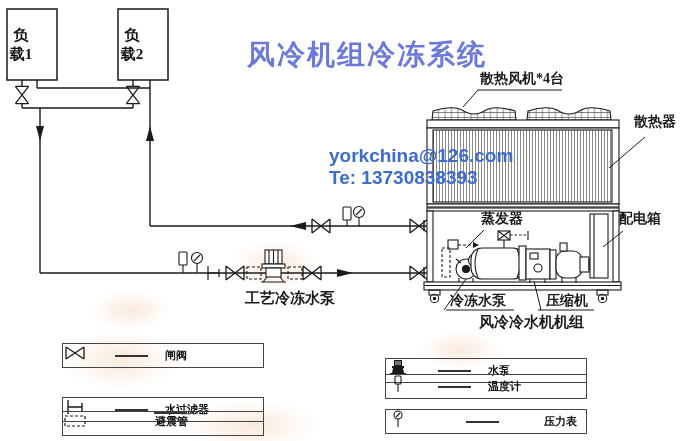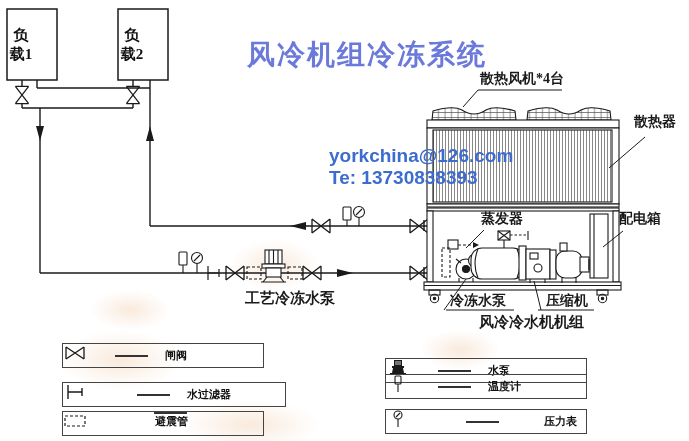--- a/index.html
+++ b/index.html
@@ -231,21 +231,21 @@
 
   <div class="legend-row" style="left:62px;top:343px;">
     <span class="legend-sym">
       <svg width="24" height="18">
           <path d="M3,3 L21,15 M21,3 L3,15 M3,3 V15 M21,3 V15" stroke="#1a1a1a" stroke-width="1.3" fill="none"></path>
         </svg>
     </span>
     <span class="legend-dash"></span>
     <span class="legend-lab">闸阀</span>
   </div>
-  <div class="legend-row" style="left:62px;top:382px;padding-left:22px;">
+  <div class="legend-row" style="left:62px;top:397px;">
     <span class="legend-sym">
       <svg width="24" height="18">
           <path d="M5,2 V16 M5,9 H19 M19,5 V13" stroke="#1a1a1a" stroke-width="1.4" fill="none"></path>
         </svg>
     </span>
     <span class="legend-dash"></span>
     <span class="legend-lab">水过滤器</span>
   </div>
   <div class="legend-row" style="left:62px;top:411px;flex-direction:column;">
     <span class="legend-sym">

